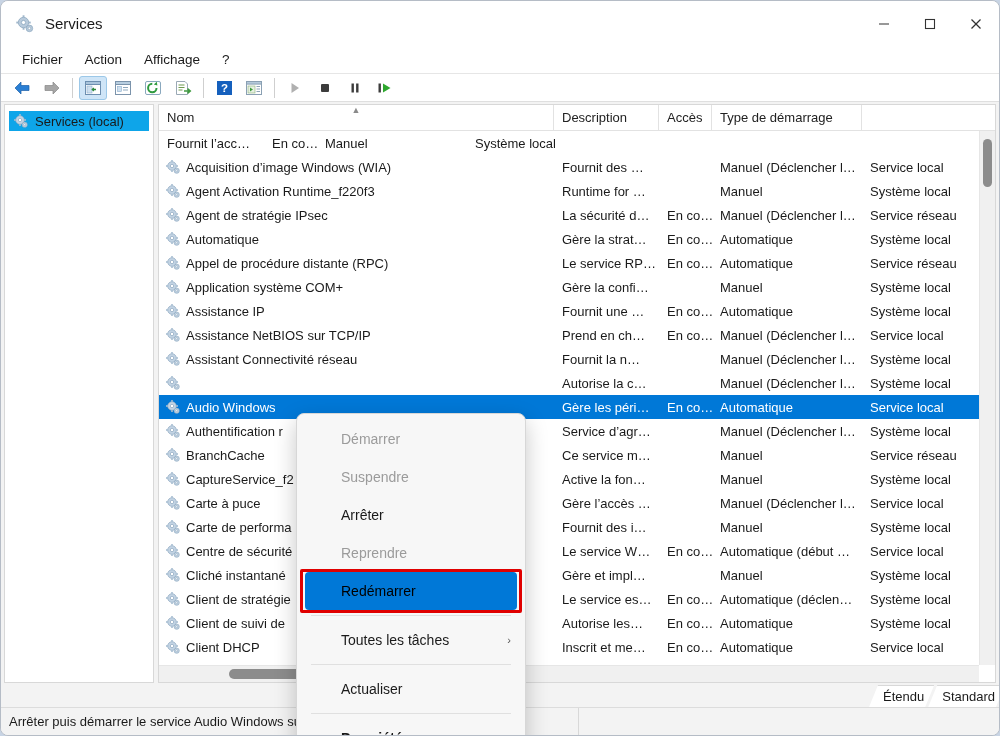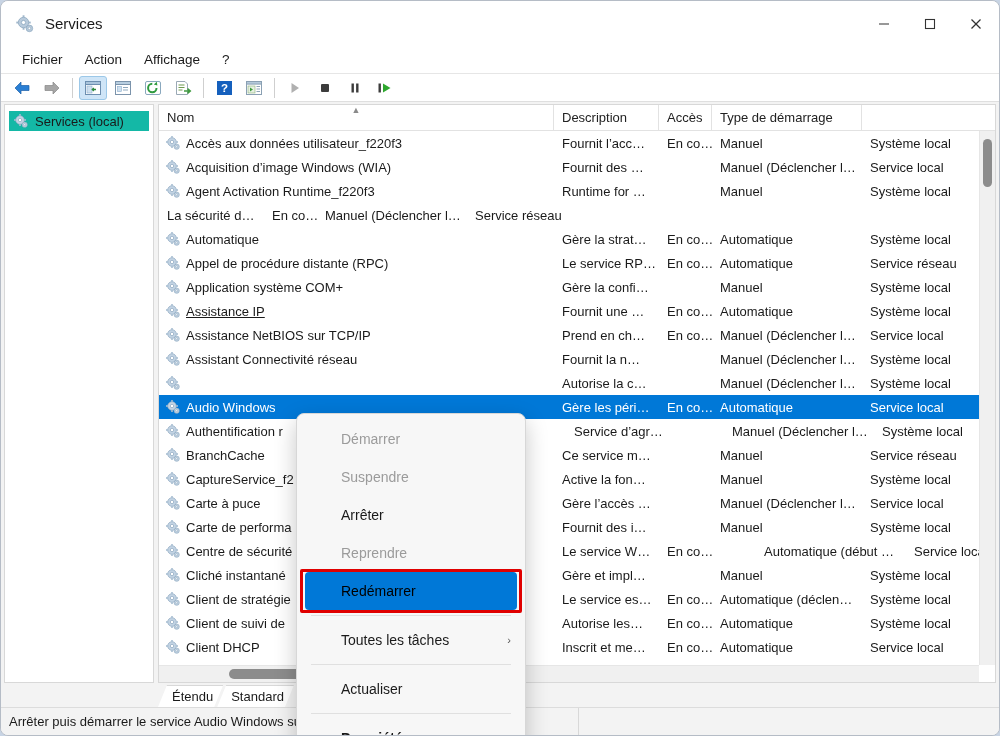--- a/index.html
+++ b/index.html
@@ -70,21 +70,21 @@
   .tree-pane {
     width:150px; flex:0 0 150px;
     background:#ffffff;
     border:1px solid #d8d8d8;
     padding:6px 4px;
   }
   .tree-item {
     display:flex; align-items:center; gap:6px;
     padding:2px 4px; font-size:13px; cursor:default;
   }
-  .tree-item.sel { background:#14b8a6; }
+  .tree-item.sel { background:#0ea5e9; }
   .tree-ico { width:16px; height:16px; flex:0 0 16px; }
   .list-pane {
     flex:1 1 auto; margin-left:4px; min-width:0;
     background:#ffffff;
     border:1px solid #d8d8d8;
     display:flex; flex-direction:column;
     position:relative;
   }
   .lv-head {
     height:26px; flex:0 0 26px;
@@ -135,20 +135,21 @@
   .hthumb {
     position:absolute; top:3px; bottom:3px; left:70px; width:290px;
     background:#8c8c8c; border-radius:5px;
   }
   
   .tabstrip {
     height:24px; flex:0 0 24px;
     background:#f3f3f3;
     display:flex; align-items:flex-end;
     padding-left:157px;
+    justify-content:flex-end;
   }
   .tab {
     position:relative;
     height:22px; display:flex; align-items:center;
     padding:0 10px 0 14px; font-size:13px; color:#1a1a1a; cursor:default;
     background:#ffffff;
     border-top:1px solid #d8d8d8;
     margin-right:-6px;
     clip-path:polygon(9px 0, 100% 0, calc(100% - 9px) 100%, 0 100%);
   }
@@ -369,35 +370,20 @@
           </div>
           <div class="col" style="width: 53px; flex: 0 0 53px;">
             <span>Accès</span>
           </div>
           <div class="col" style="width: 150px; flex: 0 0 150px;">
             <span>Type de démarrage</span>
           </div>
         </div>
       <div class="lv-body" id="lv-body">
           <div class="row">
-            <div class="cell name" style="width: 395px; flex: 0 0 395px;">
-              <span class="svc-ico"><svg viewBox="0 0 16 16" width="16" height="16">
-                  <circle cx="7" cy="7" r="4.3" fill="#c3d4e4" stroke="#8ca6be" stroke-width=".7"></circle>
-                  <circle cx="7" cy="7" r="1.7" fill="#fff" stroke="#8ca6be" stroke-width=".7"></circle>
-                  <g fill="#a7bed2">
-                    <rect x="6.2" y="1" width="1.6" height="1.8"></rect>
-                    <rect x="6.2" y="11.2" width="1.6" height="1.8"></rect>
-                    <rect x="1" y="6.2" width="1.8" height="1.6"></rect>
-                    <rect x="11.2" y="6.2" width="1.8" height="1.6"></rect>
-                  </g>
-                  <circle cx="11.7" cy="11.7" r="2.6" fill="#c3d4e4" stroke="#8ca6be" stroke-width=".6"></circle>
-                  <circle cx="11.7" cy="11.7" r="1" fill="#fff" stroke="#8ca6be" stroke-width=".6"></circle>
-                </svg></span>
-              <span>Accès aux données utilisateur_f220f3</span>
-            </div>
             <div class="cell" style="width: 105px; flex: 0 0 105px;">Fournit l’acc…</div>
             <div class="cell" style="width: 53px; flex: 0 0 53px;">En co…</div>
             <div class="cell" style="width: 150px; flex: 0 0 150px;">Manuel</div>
             <div class="cell" style="width: 120px; flex: 0 0 120px;">Système local</div>
           </div>
           <div class="row">
             <div class="cell name" style="width: 395px; flex: 0 0 395px;">
               <span class="svc-ico"><svg viewBox="0 0 16 16" width="16" height="16">
                   <circle cx="7" cy="7" r="4.3" fill="#c3d4e4" stroke="#8ca6be" stroke-width=".7"></circle>
                   <circle cx="7" cy="7" r="1.7" fill="#fff" stroke="#8ca6be" stroke-width=".7"></circle>
@@ -432,20 +418,35 @@
                   <circle cx="11.7" cy="11.7" r="1" fill="#fff" stroke="#8ca6be" stroke-width=".6"></circle>
                 </svg></span>
               <span>Agent Activation Runtime_f220f3</span>
             </div>
             <div class="cell" style="width: 105px; flex: 0 0 105px;">Runtime for …</div>
             <div class="cell" style="width: 53px; flex: 0 0 53px;"></div>
             <div class="cell" style="width: 150px; flex: 0 0 150px;">Manuel</div>
             <div class="cell" style="width: 120px; flex: 0 0 120px;">Système local</div>
           </div>
           <div class="row">
+            <div class="cell name" style="width: 395px; flex: 0 0 395px;">
+              <span class="svc-ico"><svg viewBox="0 0 16 16" width="16" height="16">
+                  <circle cx="7" cy="7" r="4.3" fill="#c3d4e4" stroke="#8ca6be" stroke-width=".7"></circle>
+                  <circle cx="7" cy="7" r="1.7" fill="#fff" stroke="#8ca6be" stroke-width=".7"></circle>
+                  <g fill="#a7bed2">
+                    <rect x="6.2" y="1" width="1.6" height="1.8"></rect>
+                    <rect x="6.2" y="11.2" width="1.6" height="1.8"></rect>
+                    <rect x="1" y="6.2" width="1.8" height="1.6"></rect>
+                    <rect x="11.2" y="6.2" width="1.8" height="1.6"></rect>
+                  </g>
+                  <circle cx="11.7" cy="11.7" r="2.6" fill="#c3d4e4" stroke="#8ca6be" stroke-width=".6"></circle>
+                  <circle cx="11.7" cy="11.7" r="1" fill="#fff" stroke="#8ca6be" stroke-width=".6"></circle>
+                </svg></span>
+              <span>Agent de stratégie IPsec</span>
+            </div>
             <div class="cell" style="width: 105px; flex: 0 0 105px;">La sécurité d…</div>
             <div class="cell" style="width: 53px; flex: 0 0 53px;">En co…</div>
             <div class="cell" style="width: 150px; flex: 0 0 150px;">Manuel (Déclencher l…</div>
             <div class="cell" style="width: 120px; flex: 0 0 120px;">Service réseau</div>
           </div>
           <div class="row">
             <div class="cell name" style="width: 395px; flex: 0 0 395px;">
               <span class="svc-ico"><svg viewBox="0 0 16 16" width="16" height="16">
                   <circle cx="7" cy="7" r="4.3" fill="#c3d4e4" stroke="#8ca6be" stroke-width=".7"></circle>
                   <circle cx="7" cy="7" r="1.7" fill="#fff" stroke="#8ca6be" stroke-width=".7"></circle>
@@ -501,21 +502,21 @@
                   <circle cx="11.7" cy="11.7" r="1" fill="#fff" stroke="#8ca6be" stroke-width=".6"></circle>
                 </svg></span>
               <span>Application système COM+</span>
             </div>
             <div class="cell" style="width: 105px; flex: 0 0 105px;">Gère la confi…</div>
             <div class="cell" style="width: 53px; flex: 0 0 53px;"></div>
             <div class="cell" style="width: 150px; flex: 0 0 150px;">Manuel</div>
             <div class="cell" style="width: 120px; flex: 0 0 120px;">Système local</div>
           </div>
           <div class="row">
-            <div class="cell name" style="width: 395px; flex: 0 0 395px; text-decoration: underline;">
+            <div class="cell name" style="width: 395px; flex: 0 0 395px;">
               <span class="svc-ico"><svg viewBox="0 0 16 16" width="16" height="16">
                   <circle cx="7" cy="7" r="4.3" fill="#c3d4e4" stroke="#8ca6be" stroke-width=".7"></circle>
                   <circle cx="7" cy="7" r="1.7" fill="#fff" stroke="#8ca6be" stroke-width=".7"></circle>
                   <g fill="#a7bed2">
                     <rect x="6.2" y="1" width="1.6" height="1.8"></rect>
                     <rect x="6.2" y="11.2" width="1.6" height="1.8"></rect>
                     <rect x="1" y="6.2" width="1.8" height="1.6"></rect>
                     <rect x="11.2" y="6.2" width="1.8" height="1.6"></rect>
                   </g>
                   <circle cx="11.7" cy="11.7" r="2.6" fill="#c3d4e4" stroke="#8ca6be" stroke-width=".6"></circle>
@@ -620,21 +621,21 @@
                     <rect x="6.2" y="1" width="1.6" height="1.8"></rect>
                     <rect x="6.2" y="11.2" width="1.6" height="1.8"></rect>
                     <rect x="1" y="6.2" width="1.8" height="1.6"></rect>
                     <rect x="11.2" y="6.2" width="1.8" height="1.6"></rect>
                   </g>
                   <circle cx="11.7" cy="11.7" r="2.6" fill="#c3d4e4" stroke="#8ca6be" stroke-width=".6"></circle>
                   <circle cx="11.7" cy="11.7" r="1" fill="#fff" stroke="#8ca6be" stroke-width=".6"></circle>
                 </svg></span>
               <span>Authentification r</span>
             </div>
-            <div class="cell" style="width: 105px; flex: 0 0 105px; margin-left: 12px;">Service d’agr…</div>
+            <div class="cell" style="width: 105px; flex: 0 0 105px;">Service d’agr…</div>
             <div class="cell" style="width: 53px; flex: 0 0 53px;"></div>
             <div class="cell" style="width: 150px; flex: 0 0 150px;">Manuel (Déclencher l…</div>
             <div class="cell" style="width: 120px; flex: 0 0 120px;">Système local</div>
           </div>
           <div class="row">
             <div class="cell name" style="width: 395px; flex: 0 0 395px;">
               <span class="svc-ico"><svg viewBox="0 0 16 16" width="16" height="16">
                   <circle cx="7" cy="7" r="4.3" fill="#c3d4e4" stroke="#8ca6be" stroke-width=".7"></circle>
                   <circle cx="7" cy="7" r="1.7" fill="#fff" stroke="#8ca6be" stroke-width=".7"></circle>
                   <g fill="#a7bed2">
@@ -727,21 +728,21 @@
                     <rect x="1" y="6.2" width="1.8" height="1.6"></rect>
                     <rect x="11.2" y="6.2" width="1.8" height="1.6"></rect>
                   </g>
                   <circle cx="11.7" cy="11.7" r="2.6" fill="#c3d4e4" stroke="#8ca6be" stroke-width=".6"></circle>
                   <circle cx="11.7" cy="11.7" r="1" fill="#fff" stroke="#8ca6be" stroke-width=".6"></circle>
                 </svg></span>
               <span>Centre de sécurité</span>
             </div>
             <div class="cell" style="width: 105px; flex: 0 0 105px;">Le service W…</div>
             <div class="cell" style="width: 53px; flex: 0 0 53px;">En co…</div>
-            <div class="cell" style="width: 150px; flex: 0 0 150px; margin-left: 44px;">Automatique (début …</div>
+            <div class="cell" style="width: 150px; flex: 0 0 150px;">Automatique (début …</div>
             <div class="cell" style="width: 120px; flex: 0 0 120px;">Service local</div>
           </div>
           <div class="row">
             <div class="cell name" style="width: 395px; flex: 0 0 395px;">
               <span class="svc-ico"><svg viewBox="0 0 16 16" width="16" height="16">
                   <circle cx="7" cy="7" r="4.3" fill="#c3d4e4" stroke="#8ca6be" stroke-width=".7"></circle>
                   <circle cx="7" cy="7" r="1.7" fill="#fff" stroke="#8ca6be" stroke-width=".7"></circle>
                   <g fill="#a7bed2">
                     <rect x="6.2" y="1" width="1.6" height="1.8"></rect>
                     <rect x="6.2" y="11.2" width="1.6" height="1.8"></rect>

